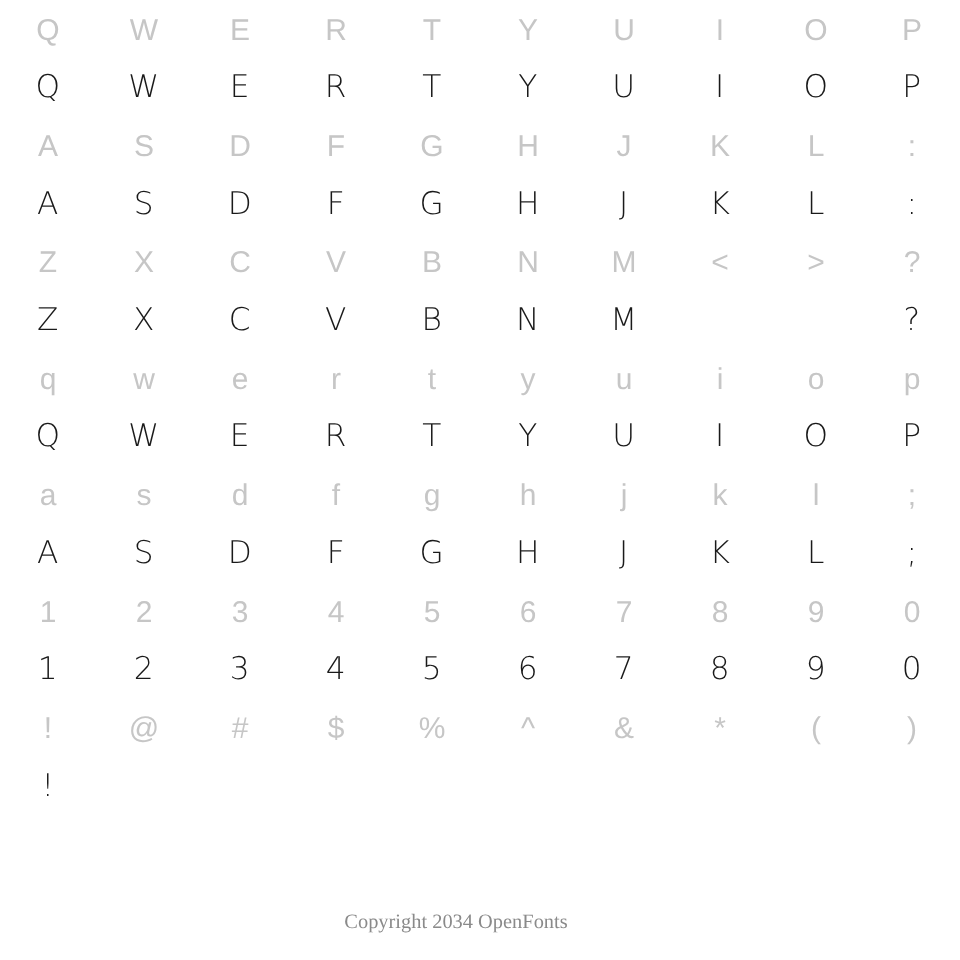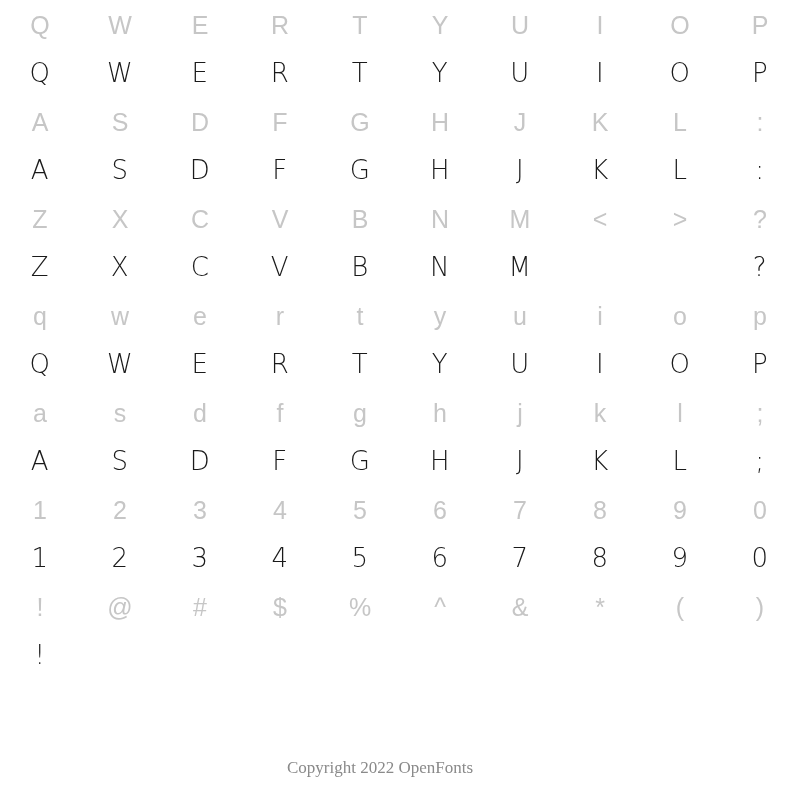--- a/index.html
+++ b/index.html
@@ -248,14 +248,14 @@
           <div class="cell"></div>
           <div class="cell"></div>
           <div class="cell"></div>
           <div class="cell"></div>
           <div class="cell"></div>
           <div class="cell"></div>
           <div class="cell"></div>
         </div>
       </div>
     </div>
-  <div id="copyright">Copyright 2022 OpenFonts</div>
+  <div id="copyright">Copyright 2034 OpenFonts</div>
 </div>
 
 </body></html>

